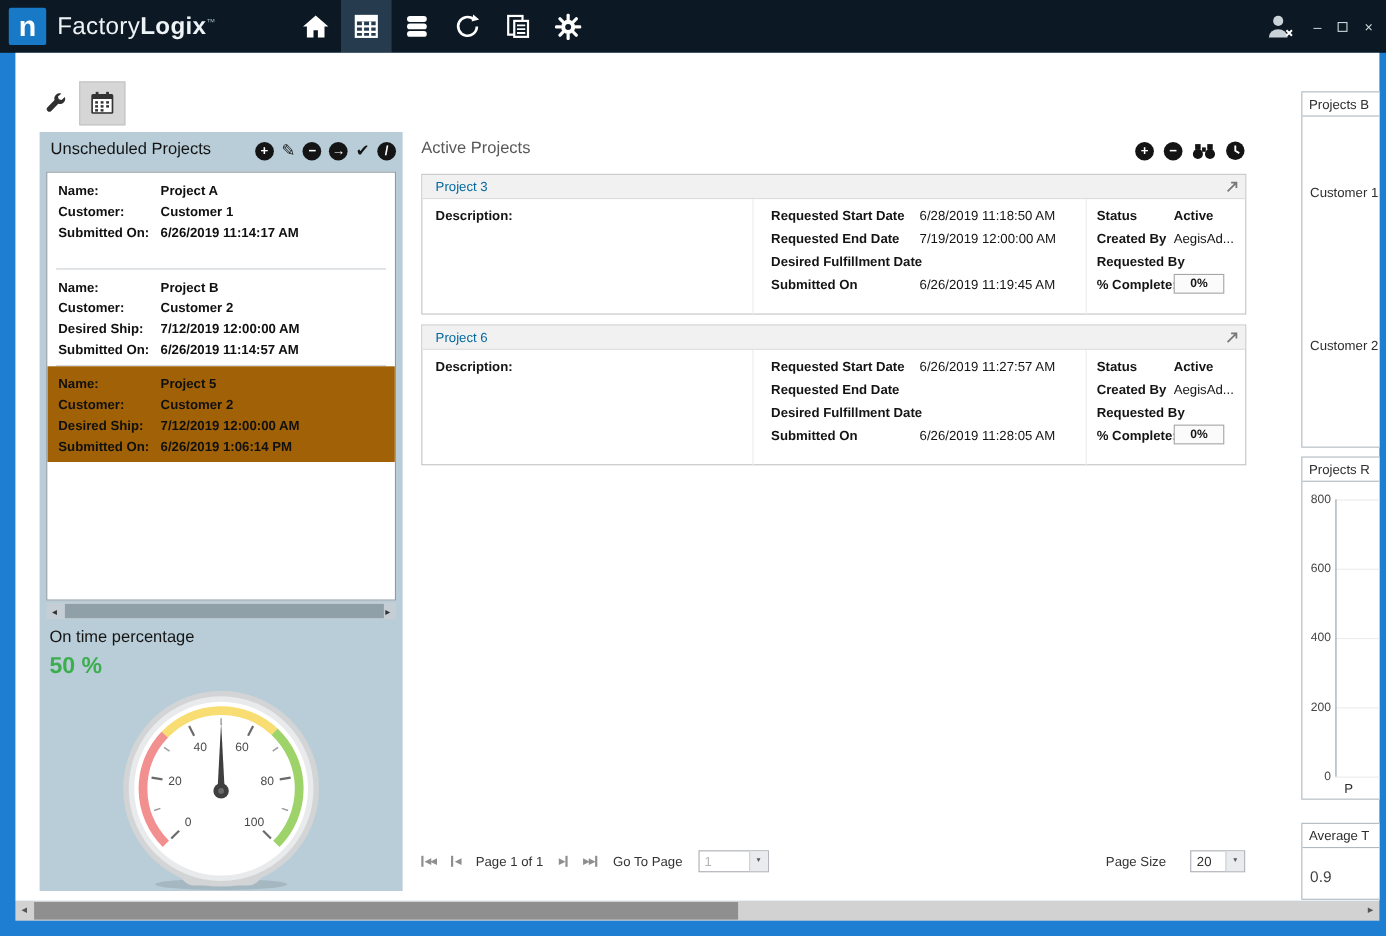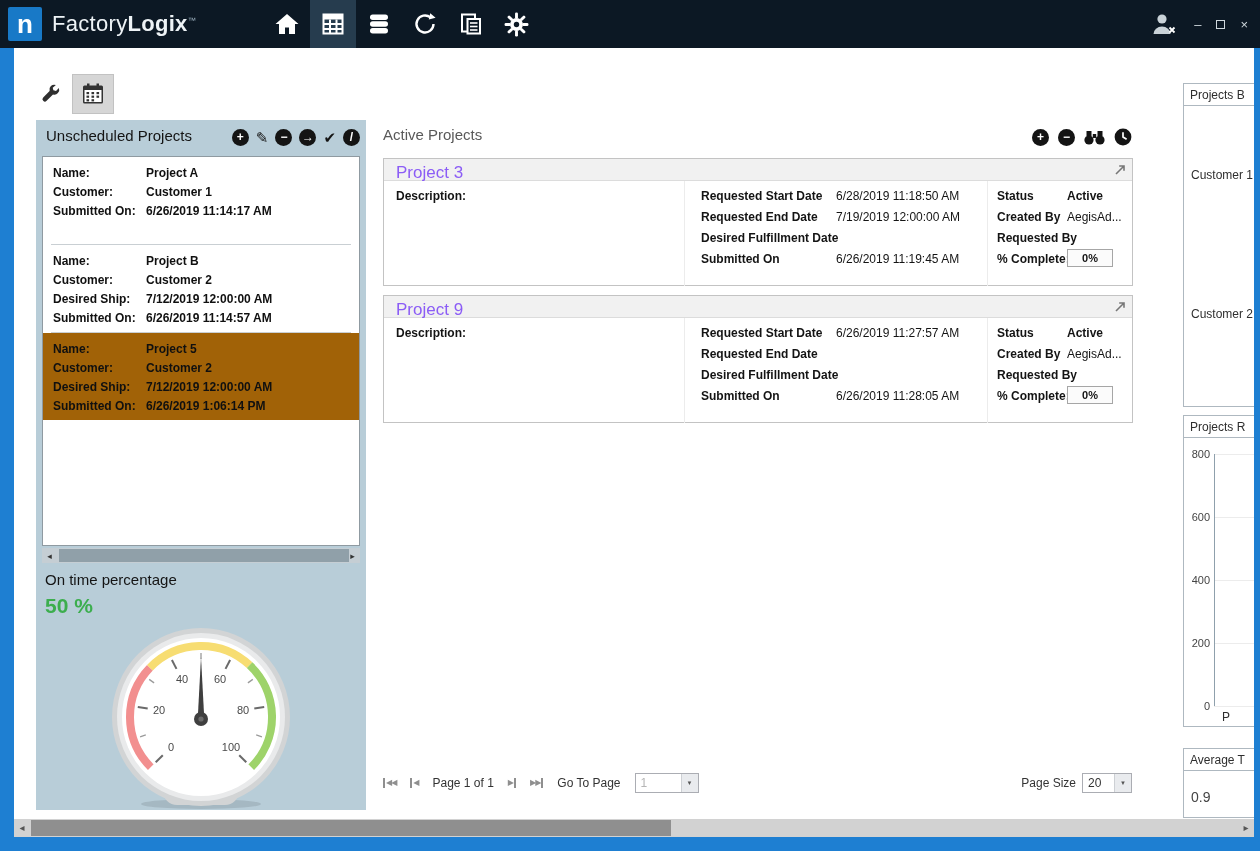--- a/index.html
+++ b/index.html
@@ -62,21 +62,21 @@
   .gauge-wrap { position: absolute; left: 49px; top: 501px; }
 
   
   .ap-title { position: absolute; left: 369px; top: 78px; font-size: 15px; color: #595959; }
   .ap-tools { position: absolute; left: 1018px; top: 80px; width: 100px; display: flex;
               gap: 9px; align-items: center; justify-content: flex-end; }
   .card { position: absolute; left: 369px; width: 750px; height: 128px;
           border: 1px solid #c3c3c3; background: #fff; }
   .card-h { height: 22px; background: #f1f1f1; border-bottom: 1px solid #dcdcdc;
             position: relative; }
-  .card-title { position: absolute; left: 12px; top: 4px; font-size: 17px; color: #8b5cf6; }
+  .card-title { position: absolute; left: 12px; top: 4px; font-size: 12px; color: #0369a1; }
   .expand { position: absolute; right: 5px; top: 4px; cursor: pointer; }
   .card-b { position: relative; height: 105px; }
   .vline { position: absolute; top: 0; bottom: 0; width: 1px; background: #ececec; }
   .flab { position: absolute; font-size: 12px; font-weight: bold; color: #141414; white-space: nowrap; }
   .fval { position: absolute; font-size: 12px; color: #141414; white-space: nowrap; }
   .fval.b { font-weight: bold; }
   .pctbox { position: absolute; left: 683px; top: 68px; width: 46px; height: 18px;
             border: 1px solid #a6a6a6; background: #fbfbfb; font-size: 11px; font-weight: bold;
             color: #141414; text-align: center; line-height: 16px; cursor: text; }
 
@@ -86,21 +86,21 @@
   .pgbtn { color: #8f8f8f; font-size: 8px; letter-spacing: -1px; cursor: pointer; line-height: 10px; }
   .pgbtn.bl { border-left: 2px solid #8f8f8f; padding-left: 1px; }
   .pgbtn.br { border-right: 2px solid #8f8f8f; padding-right: 1px; }
   .combo { display: inline-flex; width: 64px; height: 20px; border: 1px solid #abadb3;
            background: #fff; cursor: pointer; }
   .combo .val { flex: 1; font-size: 12px; padding: 2px 5px; overflow: hidden; }
   .combo .val.dim { color: #b5b5b5; }
   .combo .dd { width: 17px; background: #e9ebee; border-left: 1px solid #cdd0d4;
                display: flex; align-items: center; justify-content: center;
                font-size: 6px; color: #555; }
-  .ps-group { position: absolute; right: 0; display: flex; align-items: center; gap: 6px; }
+  .ps-group { position: absolute; right: 0; display: flex; align-items: center; gap: 22px; }
   .combo.ps { width: 50px; }
 
   
   .rbox { position: absolute; left: 1169px; width: 92px; background: #fff;
           border: 1px solid #aeb8c0; }
   .rbox-h { height: 22px; border-bottom: 1px solid #aeb8c0; font-size: 12px; color: #2e2e2e;
             padding: 4px 0 0 6px; white-space: nowrap; overflow: hidden; }
   .rtext { position: absolute; font-size: 12px; color: #2e2e2e; white-space: nowrap; }
   .ytick { position: absolute; width: 26px; text-align: right; font-size: 11px; color: #444; }
   .gline { position: absolute; left: 30px; right: 0; height: 1px; background: #ececec; }
@@ -350,21 +350,21 @@
         <span class="fval" style="left:683px;top:29px">AegisAd...</span>
         <span class="flab" style="left:613px;top:50px">Requested By</span>
         <span class="fval" style="left:683px;top:50px"></span>
         <span class="flab" style="left:613px;top:71px">% Complete:</span>
         <span class="pctbox">0%</span>
       </div>
     </div>
 
     <div class="card" style="top:247px">
       <div class="card-h">
-        <span class="card-title">Project 9</span>
+        <span class="card-title">Project 6</span>
         <svg class="expand" width="14" height="14" viewBox="0 0 14 14">
           <path d="M3 11 L11 3 M6.2 3 H11 V7.8" stroke="#777" stroke-width="1.6" fill="none"></path>
         </svg>
       </div>
       <div class="card-b">
         <div class="vline" style="left:300px"></div>
         <div class="vline" style="left:603px"></div>
         <span class="flab" style="left:12px;top:8px">Description:</span>
         <span class="fval" style="left:120px;top:8px"></span>
 

